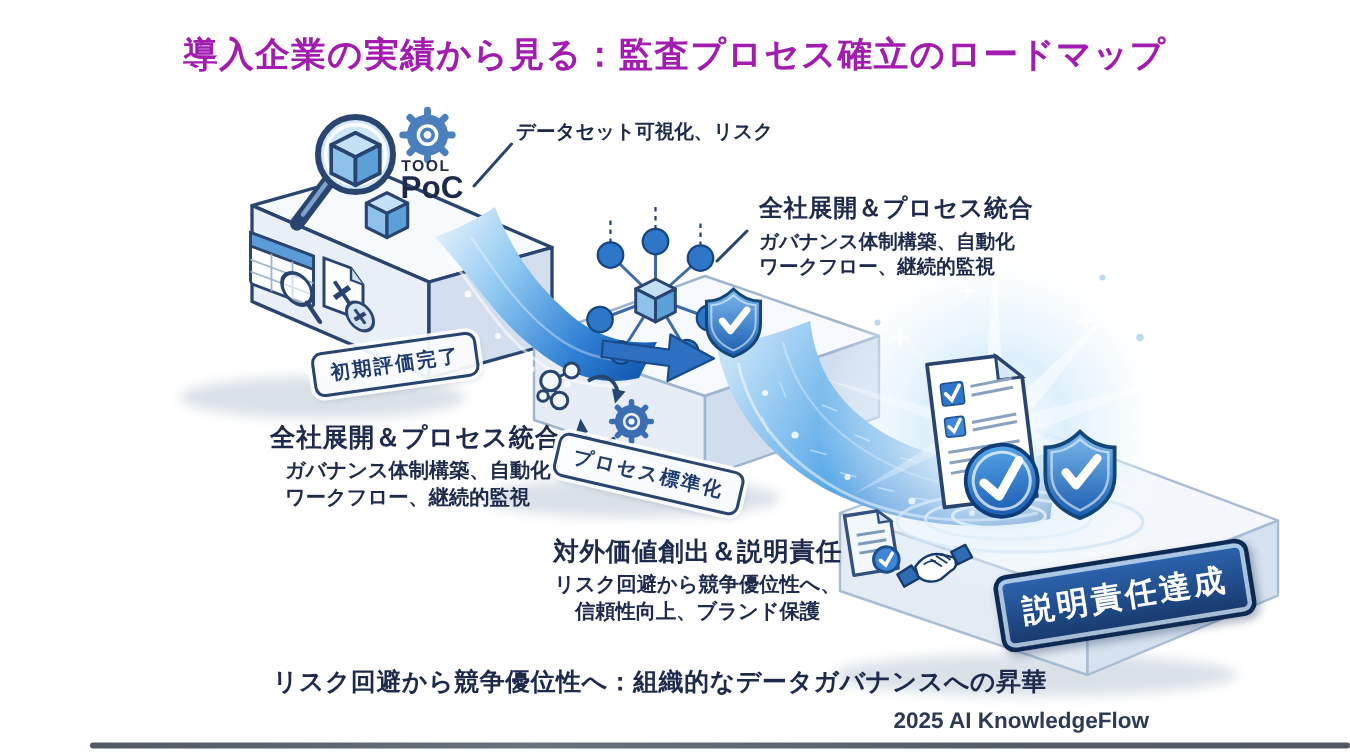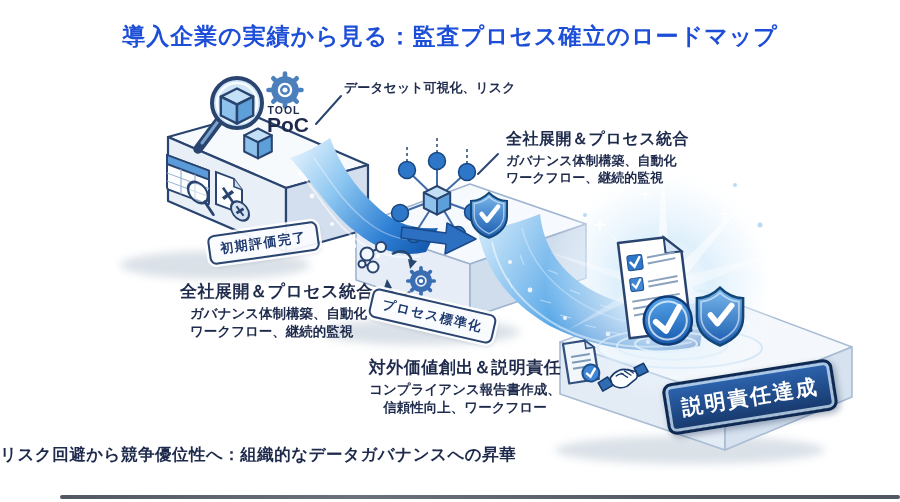--- a/index.html
+++ b/index.html
@@ -3,21 +3,21 @@
 <meta charset="utf-8">
 <style>
   html,body{margin:0;padding:0;background:#ffffff;}
   #canvas{
     position:relative;width:900px;height:502px;overflow:hidden;background:#ffffff;
     font-family:"Liberation Sans","DejaVu Sans",sans-serif;color:#1e2a4c;
   }
   #art{position:absolute;left:0;top:0;}
   .title{
     position:absolute;top:21px;left:0;width:900px;text-align:center;
-    font-size:23px;font-weight:700;letter-spacing:1px;color:#1d4ed8;
+    font-size:23px;font-weight:700;letter-spacing:1px;color:#a21caf;
   }
   .callout{position:absolute;color:#1f2b4d;}
   .callout h3{margin:0 0 2px 0;font-size:16px;font-weight:700;letter-spacing:0.5px;}
   .callout .line{font-size:13px;font-weight:700;line-height:1.32;}
   #c1{left:344px;top:79px;}
   #c2{left:506px;top:129px;}
   #c2l{left:180px;top:280px;}
   #c2l h3{font-size:17px;}
   #c2l .line{padding-left:10px;font-size:13.5px;}
   #c3{left:362px;top:356px;width:206px;text-align:center;}
@@ -35,21 +35,21 @@
   .badge-dark{
     position:absolute;left:664px;top:371px;width:166px;height:46px;
     background:linear-gradient(180deg,#2d65b0,#17386b);
     border:3px solid #0f2a52;border-radius:9px;
     box-shadow:inset 0 0 0 3px rgba(214,232,248,0.75),2px 3px 6px rgba(20,40,80,0.35);
     color:#ffffff;font-weight:700;font-size:21px;letter-spacing:2px;
     display:flex;align-items:center;justify-content:center;
     transform:rotate(-9deg);white-space:nowrap;
   }
   .statement{
-    position:absolute;top:444px;left:0;width:880px;
+    position:absolute;top:444px;left:0;width:880px;text-align:center;
     font-size:16.5px;font-weight:700;color:#1e2a4c;letter-spacing:0.5px;
   }
   .credit{
     position:absolute;top:472px;right:134px;font-size:15px;font-weight:600;color:#2c3a57;
   }
   .bottom-bar{
     position:absolute;left:60px;top:495px;width:840px;height:4px;border-radius:2px;
     background:linear-gradient(90deg,#3f4651,#5a626e 35%,#434a56 70%,#3f4651);opacity:.9;
   }
   .svgtxt{font-family:"Liberation Sans","DejaVu Sans",sans-serif;}
@@ -353,24 +353,25 @@
 </div>
 
 <div class="callout" id="c2l">
   <h3>全社展開＆プロセス統合</h3>
   <div class="line">ガバナンス体制構築、自動化</div>
   <div class="line">ワークフロー、継続的監視</div>
 </div>
 
 <div class="callout" id="c3">
   <h3>対外価値創出＆説明責任</h3>
-  <div class="line">コンプライアンス報告書作成、</div>
-  <div class="line">信頼性向上、ワークフロー</div>
+  <div class="line">リスク回避から競争優位性へ、</div>
+  <div class="line">信頼性向上、ブランド保護</div>
 </div>
 
 <div class="badge-light" id="badge1">初期評価完了</div>
 <div class="badge-light" id="badge2">プロセス標準化</div>
 <div class="badge-dark">説明責任達成</div>
 
 <div class="statement">リスク回避から競争優位性へ：組織的なデータガバナンスへの昇華</div>
+<div class="credit">2025 AI KnowledgeFlow</div>
 <div class="bottom-bar"></div>
 
 </div>
 
 </body></html>

